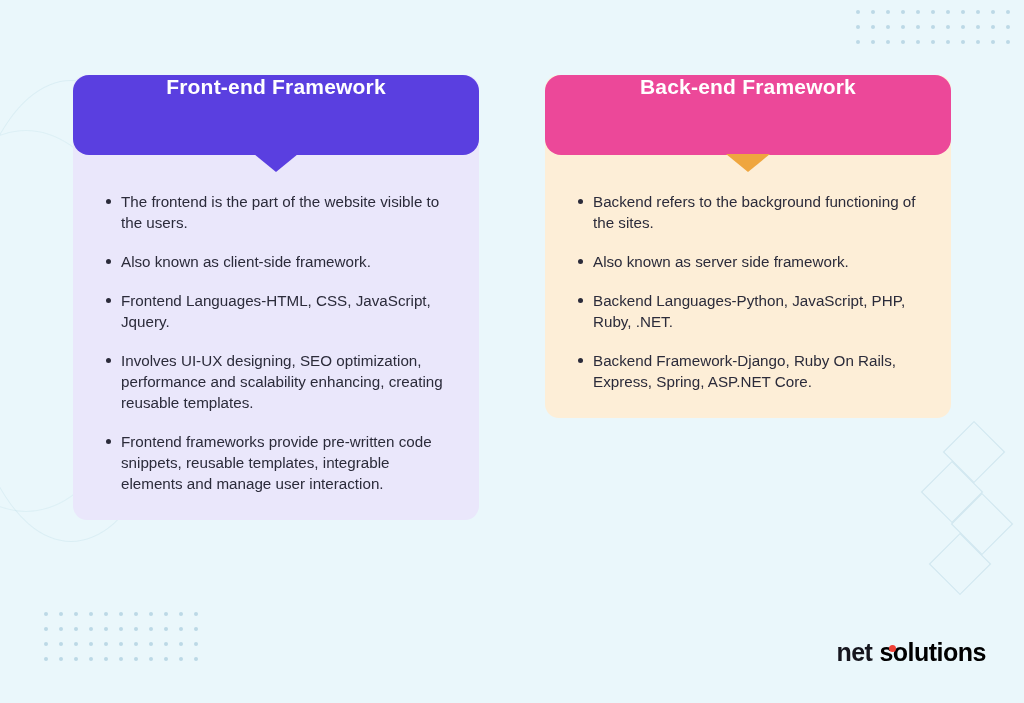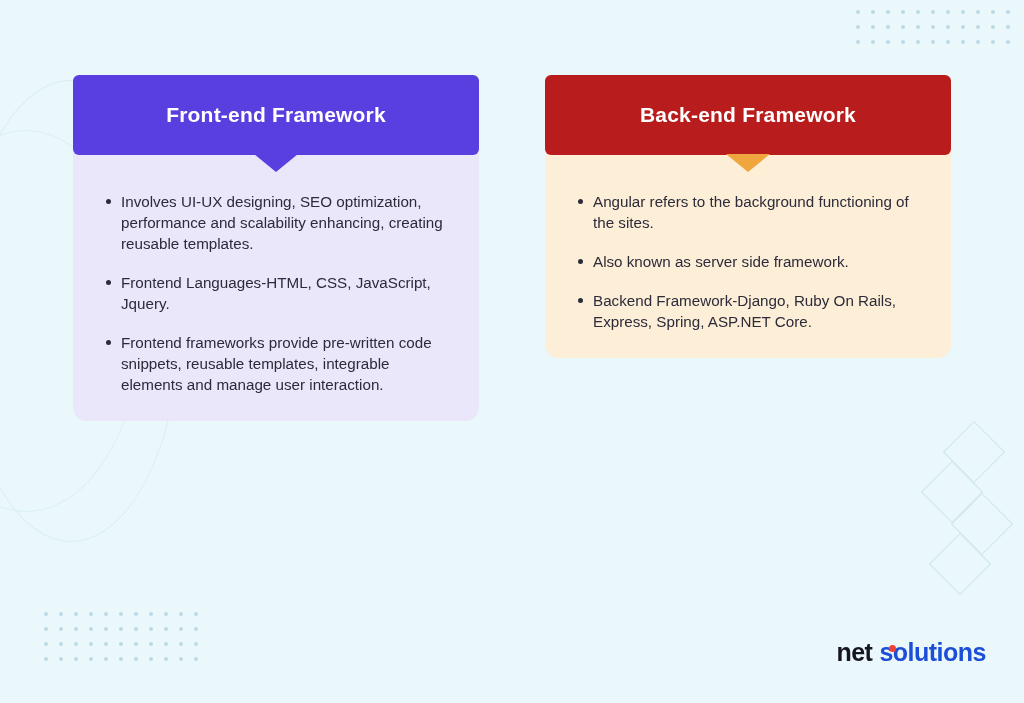--- a/index.html
+++ b/index.html
@@ -87,28 +87,28 @@
     top: 75px;
     width: 406px;
     border-radius: 14px;
     box-sizing: border-box;
   }
   .card-front { left: 73px; background: #eae7fb; }
   .card-back  { left: 545px; background: #fdeed7; }
 
   .card-header {
     height: 80px;
-    border-radius: 6px;
+    border-radius: 16px;
     display: flex;
-    align-items: center;
+    align-items: flex-start;
     justify-content: center;
     position: relative;
   }
   .card-front .card-header { background: #5a3fe0; }
-  .card-back  .card-header { background: #b91c1c; }
+  .card-back  .card-header { background: #ec4899; }
 
   .card-header h2 {
     margin: 0;
     color: #ffffff;
     font-size: 21px;
     font-weight: bold;
     letter-spacing: .2px;
   }
   .header-notch {
     position: absolute;
@@ -161,21 +161,21 @@
   }
   .logo .net {
     font-size: 25px;
     font-weight: bold;
     color: #16161e;
     letter-spacing: -0.5px;
   }
   .logo .solutions {
     font-size: 25px;
     font-weight: bold;
-    color: #1d4ed8;
+    color: #000000;
     letter-spacing: -0.5px;
     position: relative;
   }
   .logo .solutions::after {
     content: "";
     position: absolute;
     left: 10px;
     top: 7px;
     width: 7px;
     height: 7px;
@@ -281,36 +281,39 @@
 
 <div class="board">
 
   <section class="card card-front">
     <header class="card-header">
       <h2>Front-end Framework</h2>
       <span class="header-notch"></span>
     </header>
     <div class="card-body">
       <ul class="points">
+        <li>The frontend is the part of the website visible to the users.</li>
+        <li>Also known as client-side framework.</li>
+        <li>Frontend Languages-HTML, CSS, JavaScript, Jquery.</li>
         <li>Involves UI-UX designing, SEO optimization, performance and scalability enhancing, creating reusable templates.</li>
-        <li>Frontend Languages-HTML, CSS, JavaScript, Jquery.</li>
         <li>Frontend frameworks provide pre-written code snippets, reusable templates, integrable elements and manage user interaction.</li>
       </ul>
     </div>
   </section>
 
   <section class="card card-back">
     <header class="card-header">
       <h2>Back-end Framework</h2>
       <span class="header-notch"></span>
     </header>
     <div class="card-body">
       <ul class="points">
-        <li>Angular refers to the background functioning of the sites.</li>
+        <li>Backend refers to the background functioning of the sites.</li>
         <li>Also known as server side framework.</li>
+        <li>Backend Languages-Python, JavaScript, PHP, Ruby, .NET.</li>
         <li>Backend Framework-Django, Ruby On Rails, Express, Spring, ASP.NET Core.</li>
       </ul>
     </div>
   </section>
 
 </div>
 
 <div class="logo">
   <span class="net">net</span>
   <span class="solutions">solutions</span>

